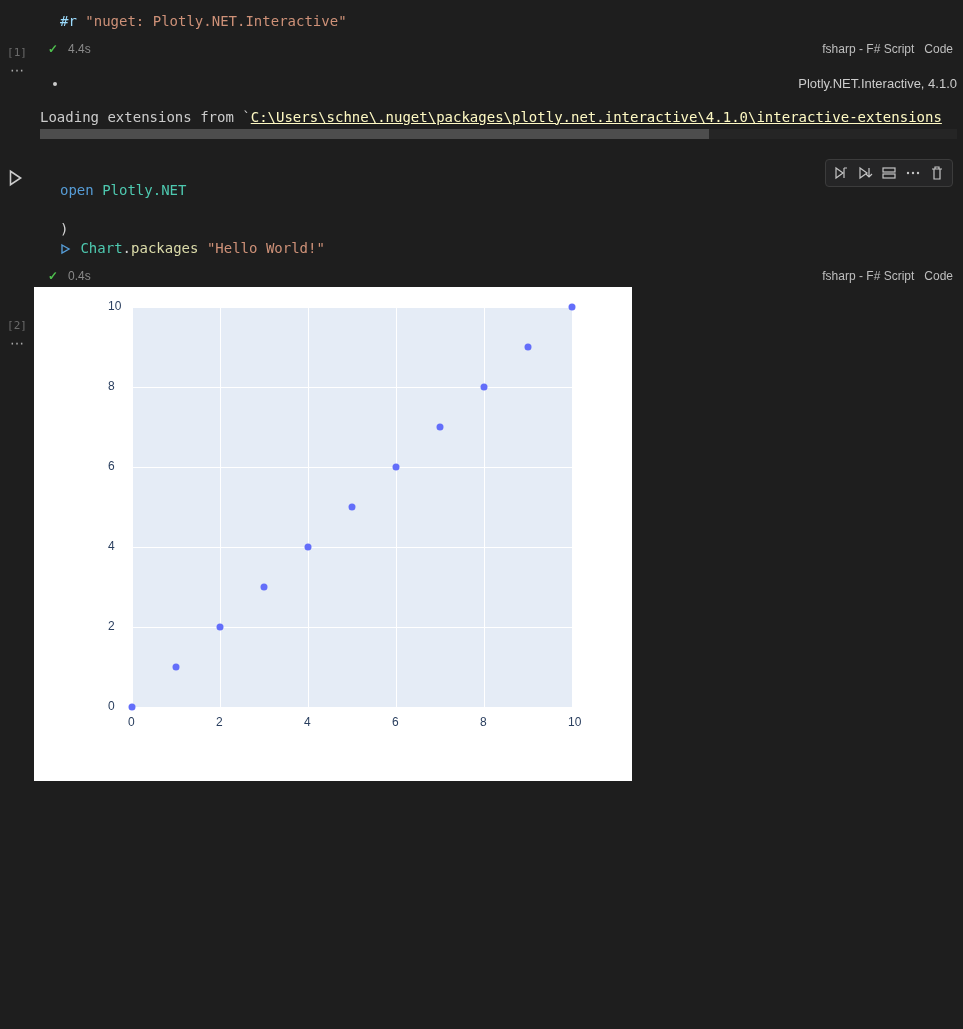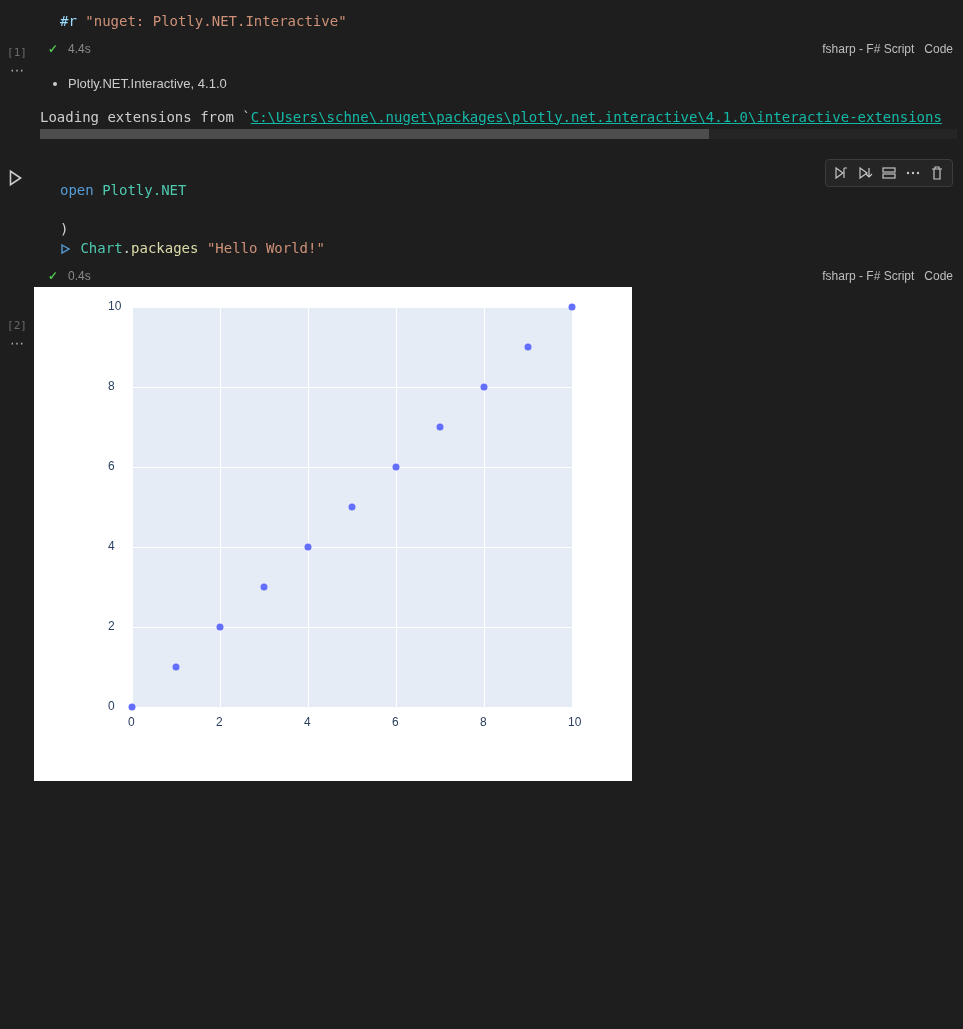--- a/index.html
+++ b/index.html
@@ -47,29 +47,29 @@
   }
   .status-left { display: flex; align-items: center; gap: 10px; }
   .check { color: #4ec04e; font-weight: bold; }
   .status-right { display: flex; align-items: center; gap: 10px; color: #bfbfbf; }
 
   .output {
     margin-left: 34px;
     padding: 8px 6px 10px 6px;
   }
   .out-heading { font-weight: 600; color: #e8e8e8; margin: 4px 0 8px 0; font-size: 14px; }
-  .out-bullets { margin: 8px 0 0 28px; padding: 0; }
+  .out-bullets { margin: 8px 0 0 28px; padding: 0; text-align: right; }
   .out-bullets li { margin: 4px 0; color: #cccccc; font-size: 13px; }
 
   .loading-line {
     margin: 18px 0 4px 0;
     font-family: Consolas, monospace; font-size: 14px;
     white-space: nowrap; overflow: hidden;
   }
-  .loading-link { color: #14b8a6; text-decoration: underline; }
+  .loading-link { color: #fef9c3; text-decoration: underline; }
 
   .hscroll {
     height: 10px; background: #252525; margin-top: 2px;
     position: relative;
   }
   .hscroll-thumb { position: absolute; left: 0; top: 0; height: 100%; background: #4d4d4d; }
 
   .toolbar {
     position: absolute; right: 10px; top: -4px;
     display: flex; align-items: center; gap: 2px;

